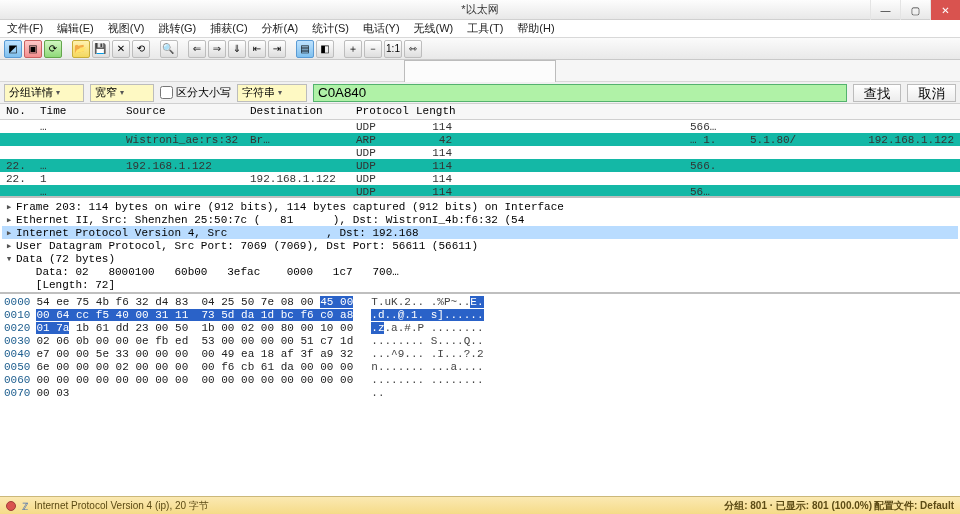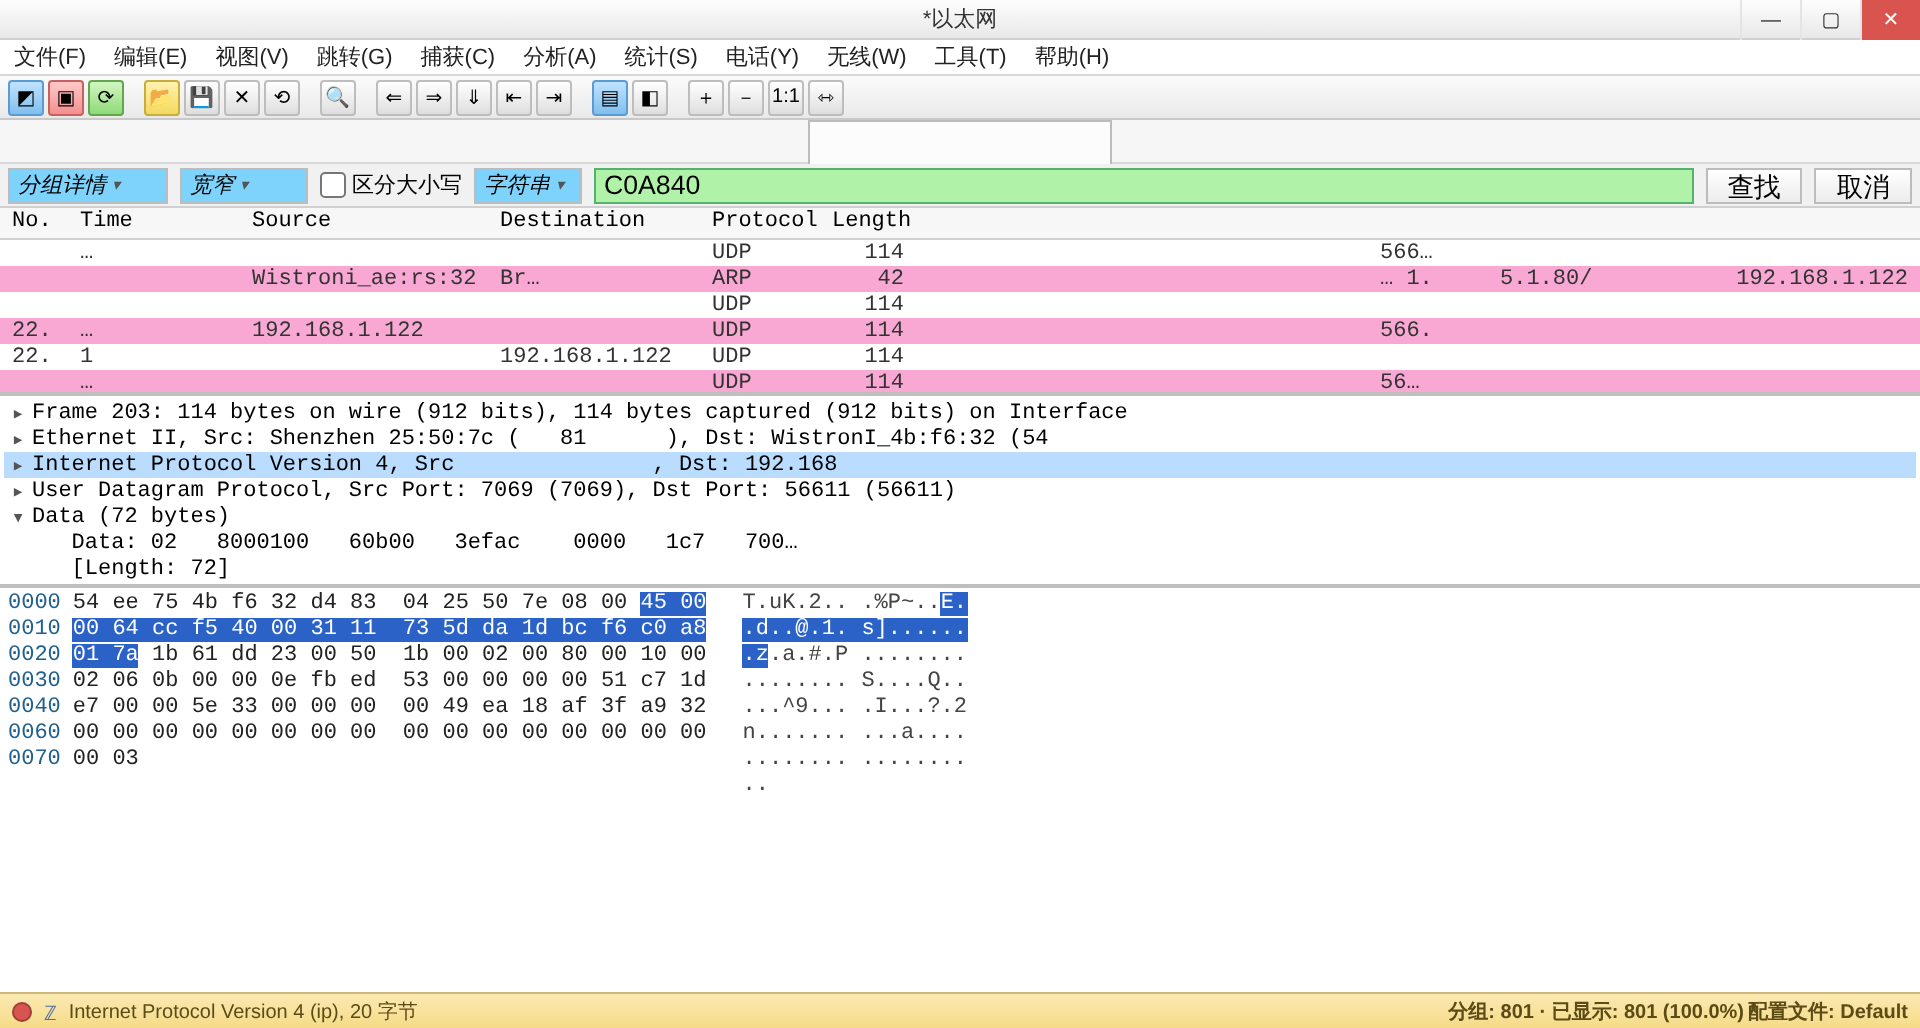--- a/index.html
+++ b/index.html
@@ -110,26 +110,25 @@
   border-bottom:1px solid #d0d0d0;
   display:flex;
   align-items:center;
   padding:0 4px;
   gap:6px;
   font-size:11px;
 }
 .searchbar .combo {
   height:18px;
   border:1px solid #bcbcbc;
-  background:#7dd3fc;
+  background:#fef9c3;
   padding:0 4px;
   display:flex;
   align-items:center;
   gap:3px;
-  font-style:italic;
 }
 .searchbar .chev { font-size:8px; color:#555; }
 .searchbar .case-chk { display:flex; align-items:center; gap:3px;}
 .searchbar .search-input {
   flex:1;
   height:18px;
   border:1px solid #54b26e;
   background:#b0f2a7;
   padding:0 4px;
 }
@@ -164,21 +163,21 @@
 .c-src{width:124px;}
 .c-dst{width:106px;}
 .c-proto{width:60px;}
 .c-len{width:48px;text-align:right;}
 .c-info{flex:1;}
 .c-extra1{width:60px;}
 .c-extra2{width:116px;}
 .c-extra3{width:100px;text-align:right;}
 .pl-body{height:78px;overflow:hidden;}
 .pl-row{height:13px;display:flex;color:#333;filter:blur(0.2px);}
-.pl-row.odd{background:#f9a8d4;}
+.pl-row.odd{background:#14b8a6;}
 
 .details-pane {
   flex:0 0 96px;
   background:#fff;
   border-bottom:2px solid #bfbfbf;
   font-family:"Consolas","Courier New",monospace;
   font-size:11px;
   padding:2px 2px;
   overflow:hidden;
 }
@@ -295,21 +294,21 @@
     <span class="chev">▾</span>
   </div>
   <div class="combo" style="width:64px;">
     <span>宽窄</span>
     <span class="chev">▾</span>
   </div>
   <label class="case-chk">
     <input type="checkbox" style="">
     <span>区分大小写</span>
   </label>
-  <div class="combo" style="width:54px;">
+  <div class="combo" style="width:70px;">
     <span>字符串</span>
     <span class="chev">▾</span>
   </div>
   <input class="search-input" value="C0A840" style="">
   <button class="sb-btn">查找</button>
   <button class="sb-btn">取消</button>
 </div>
 
 <div class="packet-list">
   <div class="pl-head">
@@ -406,20 +405,21 @@
   <div class="tree-row"><span class="tri"> </span><span>   [Length: 72]</span></div>
 </div>
 
 <div class="hex-pane">
   <div class="hex-left" id="hex-left">
       <div class="hex-row"><span class="off">0000</span><span>54 ee 75 4b f6 32 d4 83  04 25 50 7e 08 00 </span><span class="sel">45 00</span></div>
       <div class="hex-row"><span class="off">0010</span><span class="sel">00 64 cc f5 40 00 31 11  73 5d da 1d bc f6 c0 a8</span></div>
       <div class="hex-row"><span class="off">0020</span><span class="sel">01 7a</span><span> 1b 61 dd 23 00 50  1b 00 02 00 80 00 10 00</span></div>
       <div class="hex-row"><span class="off">0030</span><span>02 06 0b 00 00 0e fb ed  53 00 00 00 00 51 c7 1d</span></div>
       <div class="hex-row"><span class="off">0040</span><span>e7 00 00 5e 33 00 00 00  00 49 ea 18 af 3f a9 32</span></div>
+      <div class="hex-row"><span class="off">0050</span><span>6e 00 00 00 02 00 00 00  00 f6 cb 61 da 00 00 00</span></div>
       <div class="hex-row"><span class="off">0060</span><span>00 00 00 00 00 00 00 00  00 00 00 00 00 00 00 00</span></div>
       <div class="hex-row"><span class="off">0070</span><span>00 03</span></div>
     </div>
   <div class="hex-ascii" id="hex-ascii">
       <div class="hex-row"><span>T.uK.2.. .%P~..</span><span class="sel">E.</span></div>
       <div class="hex-row"><span class="sel">.d..@.1. s]......</span></div>
       <div class="hex-row"><span class="sel">.z</span><span>.a.#.P ........</span></div>
       <div class="hex-row"><span>........ S....Q..</span></div>
       <div class="hex-row"><span>...^9... .I...?.2</span></div>
       <div class="hex-row"><span>n....... ...a....</span></div>

